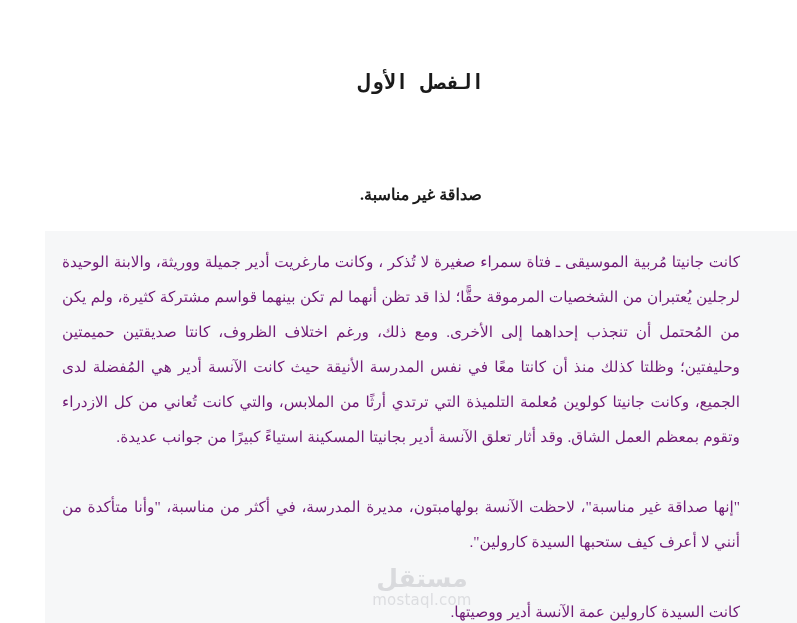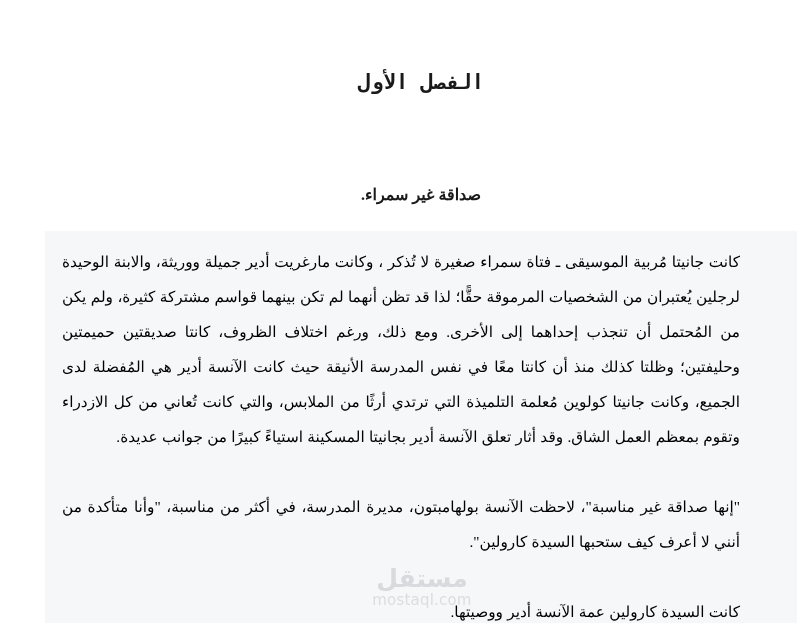--- a/index.html
+++ b/index.html
@@ -92,21 +92,21 @@
     z-index: 3;
     text-align: justify;
     text-align-last: right;
     direction: rtl;
   }
 
   .paragraph {
     margin: 0;
     font-size: 15.3px;
     line-height: 35px;
-    color: #000000;
+    color: #701a75;
     text-align: justify;
     text-align-last: right;
     word-spacing: 0.5px;
   }
 
   .paragraph + .paragraph {
     margin-top: 35px;
   }
 
   
@@ -139,21 +139,21 @@
 </head>
 <body>
 
 <div id="document-viewport">
 
   <div id="page-header-band"></div>
   <div id="page-body-band"></div>
 
   <h1 id="chapter-title">الفصل الأول</h1>
 
-  <h2 id="section-subtitle">صداقة غير سمراء.</h2>
+  <h2 id="section-subtitle">صداقة غير مناسبة.</h2>
 
   <div id="body-text-column">
     <p class="paragraph">كانت جانيتا مُربية الموسيقى ـ فتاة سمراء صغيرة لا تُذكر ، وكانت مارغريت أدير جميلة ووريثة، والابنة الوحيدة لرجلين يُعتبران من الشخصيات المرموقة حقًّا؛ لذا قد تظن أنهما لم تكن بينهما قواسم مشتركة كثيرة، ولم يكن من المُحتمل أن تنجذب إحداهما إلى الأخرى. ومع ذلك، ورغم اختلاف الظروف، كانتا صديقتين حميمتين وحليفتين؛ وظلتا كذلك منذ أن كانتا معًا في نفس المدرسة الأنيقة حيث كانت الآنسة أدير هي المُفضلة لدى الجميع، وكانت جانيتا كولوين مُعلمة التلميذة التي ترتدي أرثًا من الملابس، والتي كانت تُعاني من كل الازدراء وتقوم بمعظم العمل الشاق. وقد أثار تعلق الآنسة أدير بجانيتا المسكينة استياءً كبيرًا من جوانب عديدة.</p>
     <p class="paragraph">"إنها صداقة غير مناسبة"، لاحظت الآنسة بولهامبتون، مديرة المدرسة، في أكثر من مناسبة، "وأنا متأكدة من أنني لا أعرف كيف ستحبها السيدة كارولين".</p>
     <p class="paragraph">كانت السيدة كارولين عمة الآنسة أدير ووصيتها.</p>
   </div>
 
   <div id="watermark">
     <div id="watermark-wordmark">مستقل</div>
     <div id="watermark-domain">mostaql.com</div>

